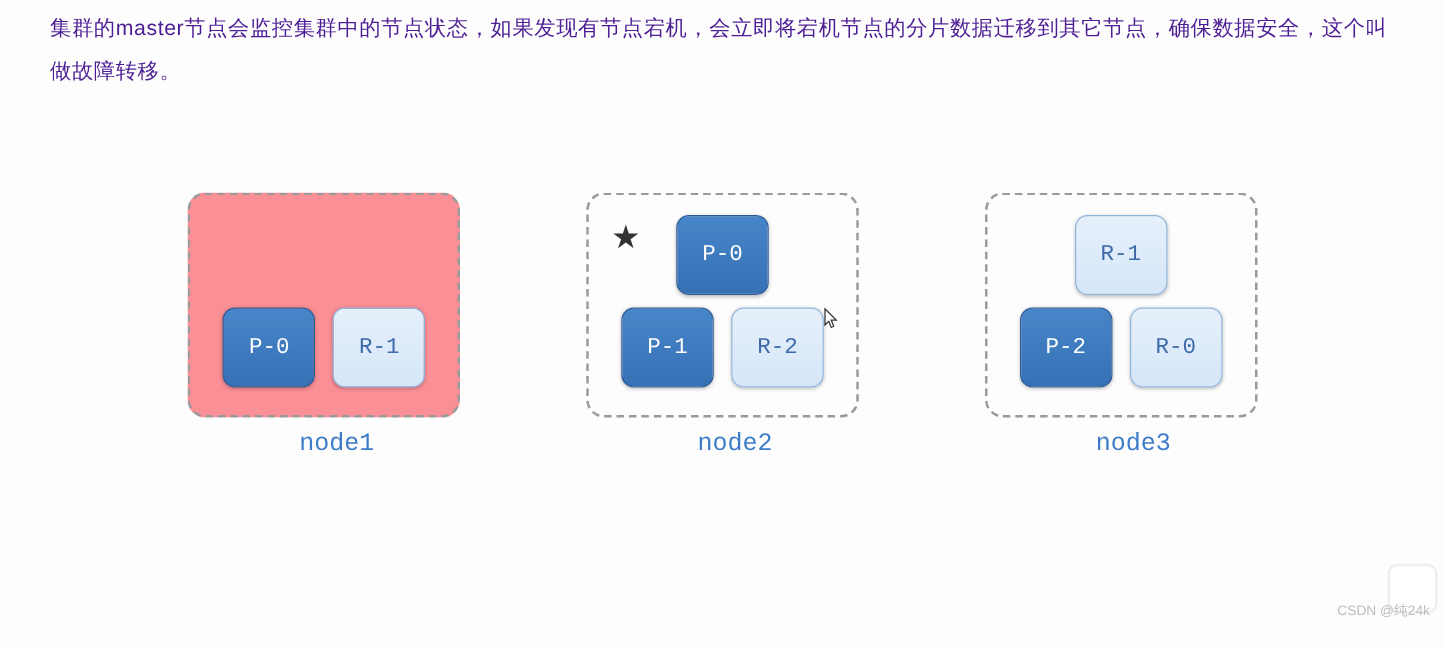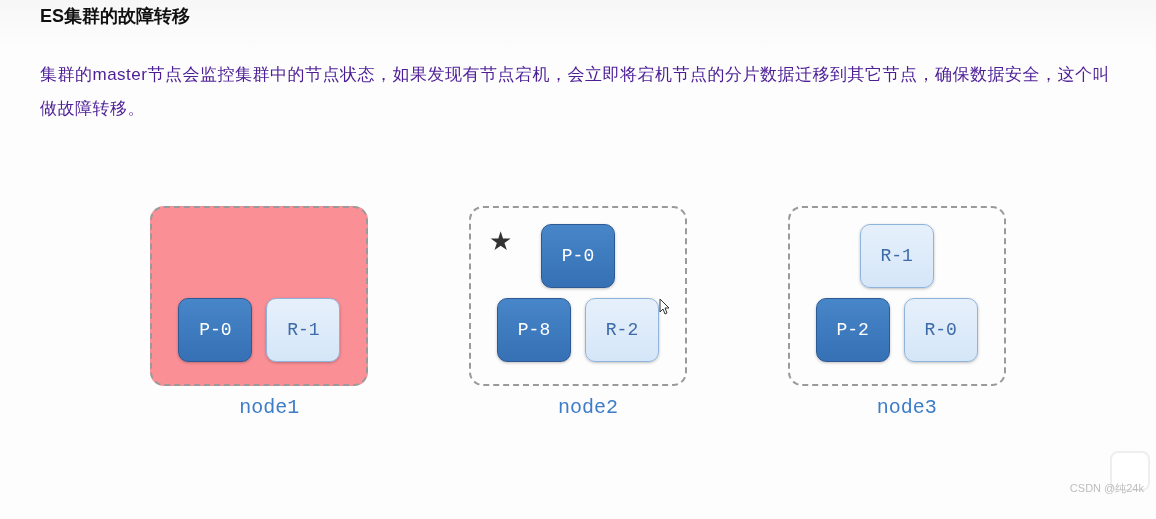--- a/index.html
+++ b/index.html
@@ -126,21 +126,20 @@
       height: 40px;
       border: 2px solid #eee;
       border-radius: 8px;
       background: #fff;
     }
   </style>
 </head>
 <body>
 
 <div class="page">
-  <h2 class="title">ES集群的故障转移</h2>
   <p class="desc">集群的master节点会监控集群中的节点状态，如果发现有节点宕机，会立即将宕机节点的分片数据迁移到其它节点，确保数据安全，这个叫做故障转移。</p>
 
   <div class="diagram-row">
 
     <div class="node-group">
       <div class="node-box failed">
         <div class="shard-row">
           <div class="shard primary">P-0</div>
           <div class="shard replica">R-1</div>
         </div>
@@ -151,21 +150,21 @@
     <div class="node-group">
       <div class="node-box">
         <span class="star">★</span>
         <div class="shard primary shard-top">P-0</div>
         <span class="cursor">
           <svg width="14" height="18" viewBox="0 0 14 18">
               <path d="M1 1 L1 14 L4 11 L6 16 L8 15 L6 10 L10 10 Z" fill="#fff" stroke="#333" stroke-width="1"></path>
             </svg>
         </span>
         <div class="shard-row">
-          <div class="shard primary">P-8</div>
+          <div class="shard primary">P-1</div>
           <div class="shard replica">R-2</div>
         </div>
       </div>
       <div class="node-label">node2</div>
     </div>
 
     <div class="node-group">
       <div class="node-box">
         <div class="shard replica shard-top">R-1</div>
         <div class="shard-row">

